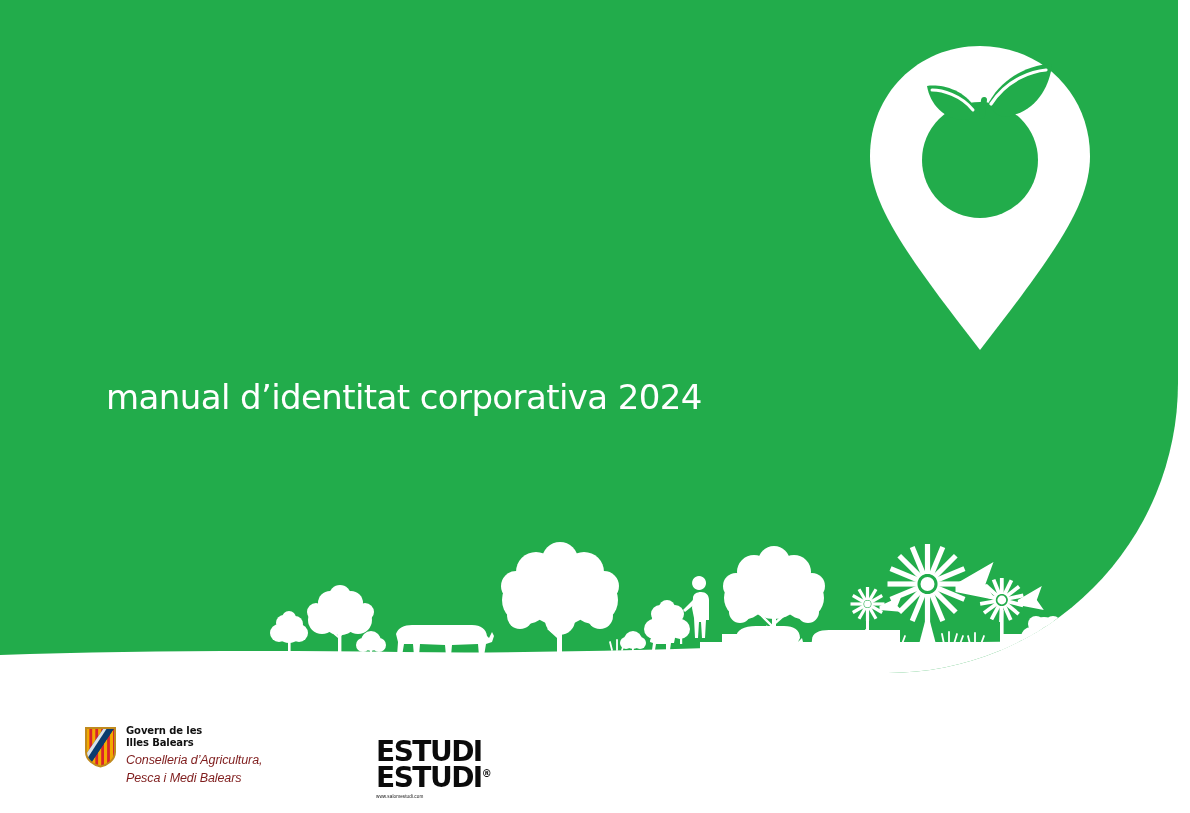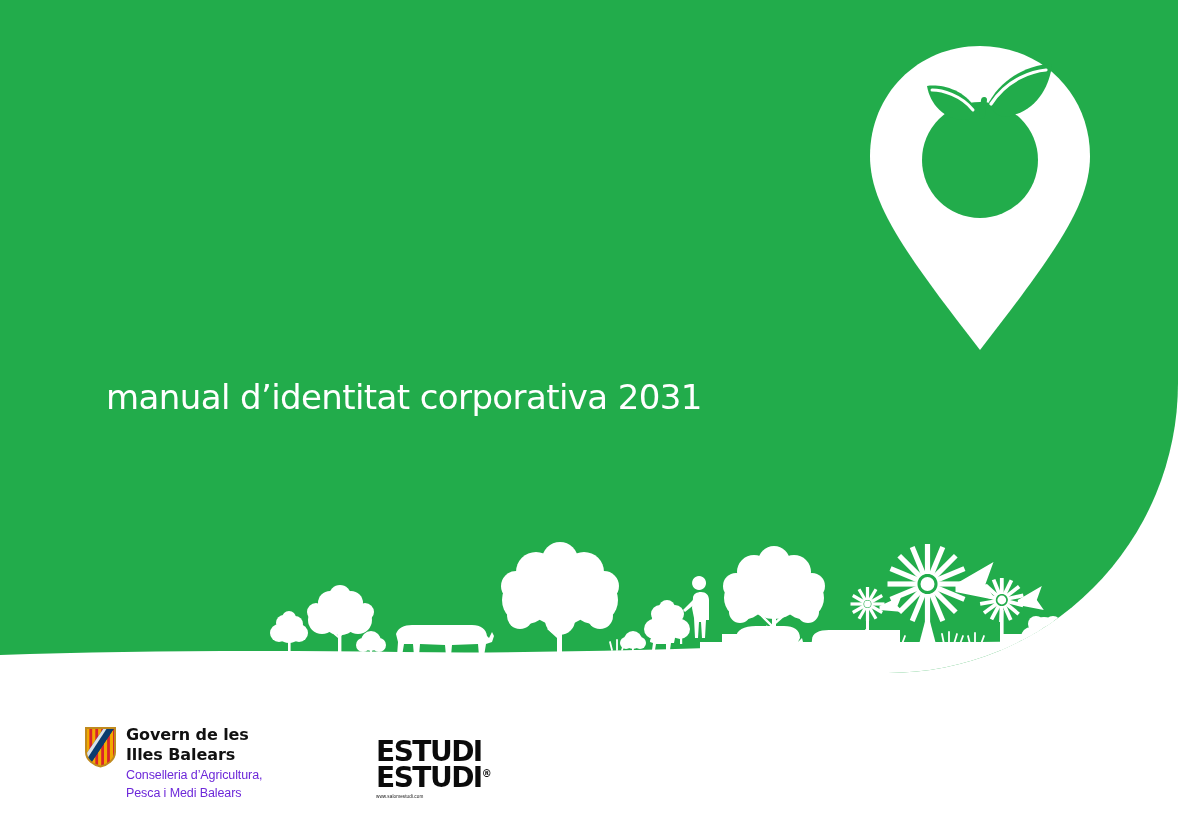--- a/index.html
+++ b/index.html
@@ -92,35 +92,36 @@
     top: 52px;
     display: flex;
     align-items: flex-start;
     gap: 9px;
   }
   #govern-shield { width: 33px; height: 42px; flex: none; margin-top: 1px; }
   #govern-text { display: block; }
   .govern-main {
     font-family: "DejaVu Sans", "Liberation Sans", sans-serif;
     font-weight: 700;
-    font-size: 16px;
+    font-size: 10px;
     line-height: 1.24;
     color: #111111;
     letter-spacing: -0.1px;
     white-space: nowrap;
   }
   .govern-sub {
     font-family: "Liberation Sans", sans-serif;
     font-weight: 400;
     font-size: 12.5px;
     line-height: 1.3;
-    color: #6d28d9;
+    color: #7f1d1d;
     letter-spacing: -0.1px;
     white-space: nowrap;
     margin-top: 2px;
+    font-style: italic;
   }
 
   #salom-logo {
     position: absolute;
     left: 376px;
     top: 66px;
     color: #0b0b0b;
   }
   .salom-line {
     font-family: "DejaVu Sans", "Liberation Sans", sans-serif;
@@ -150,21 +151,21 @@
   }
 </style>
 </head>
 <body>
 
 <div id="cover-panel">
 
   <div id="title-block">
   </div>
 
-  <div id="cover-subtitle">manual d’identitat corporativa 2031</div>
+  <div id="cover-subtitle">manual d’identitat corporativa 2024</div>
 
   <svg id="pin-logo" viewBox="0 0 232 312" aria-hidden="true">
 
     <path d="M116 4
              C 53.5 4, 6 52.5, 6 114
              C 6 160, 36 205, 116 308
              C 196 205, 226 160, 226 114
              C 226 52.5, 178.5 4, 116 4 Z" fill="#ffffff"></path>
 
     <circle cx="116" cy="118" r="58" fill="#22AC4B"></circle>

